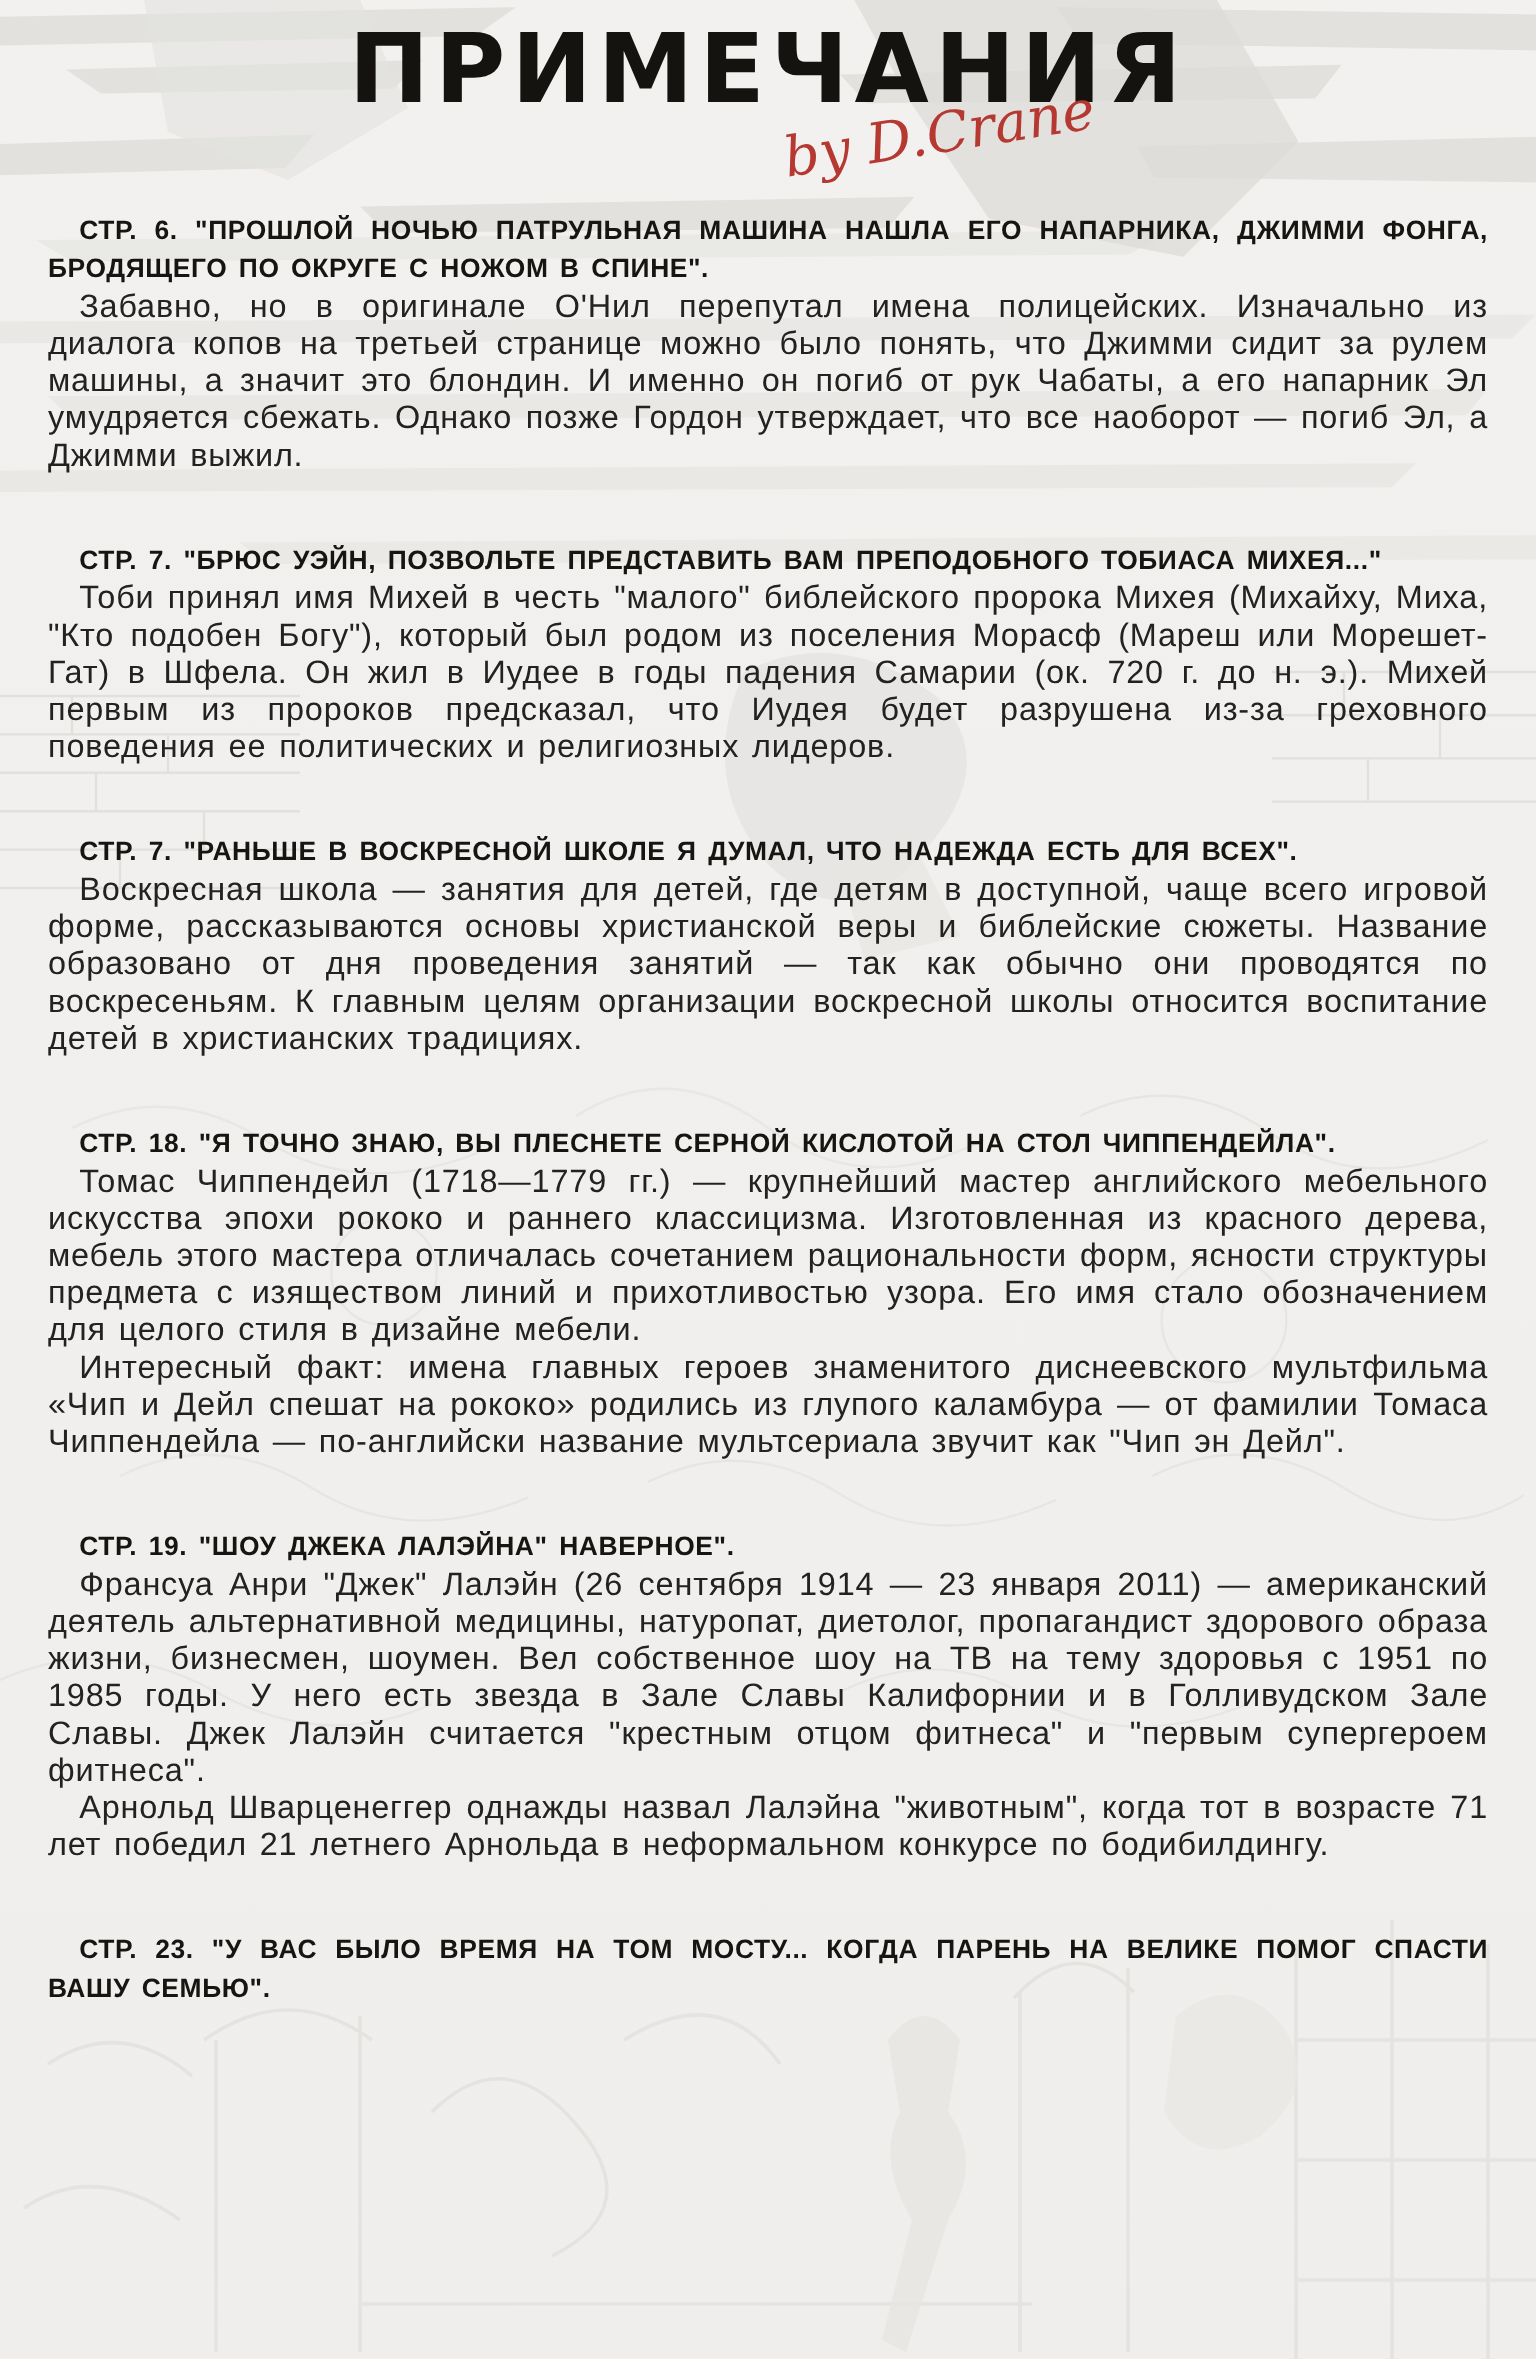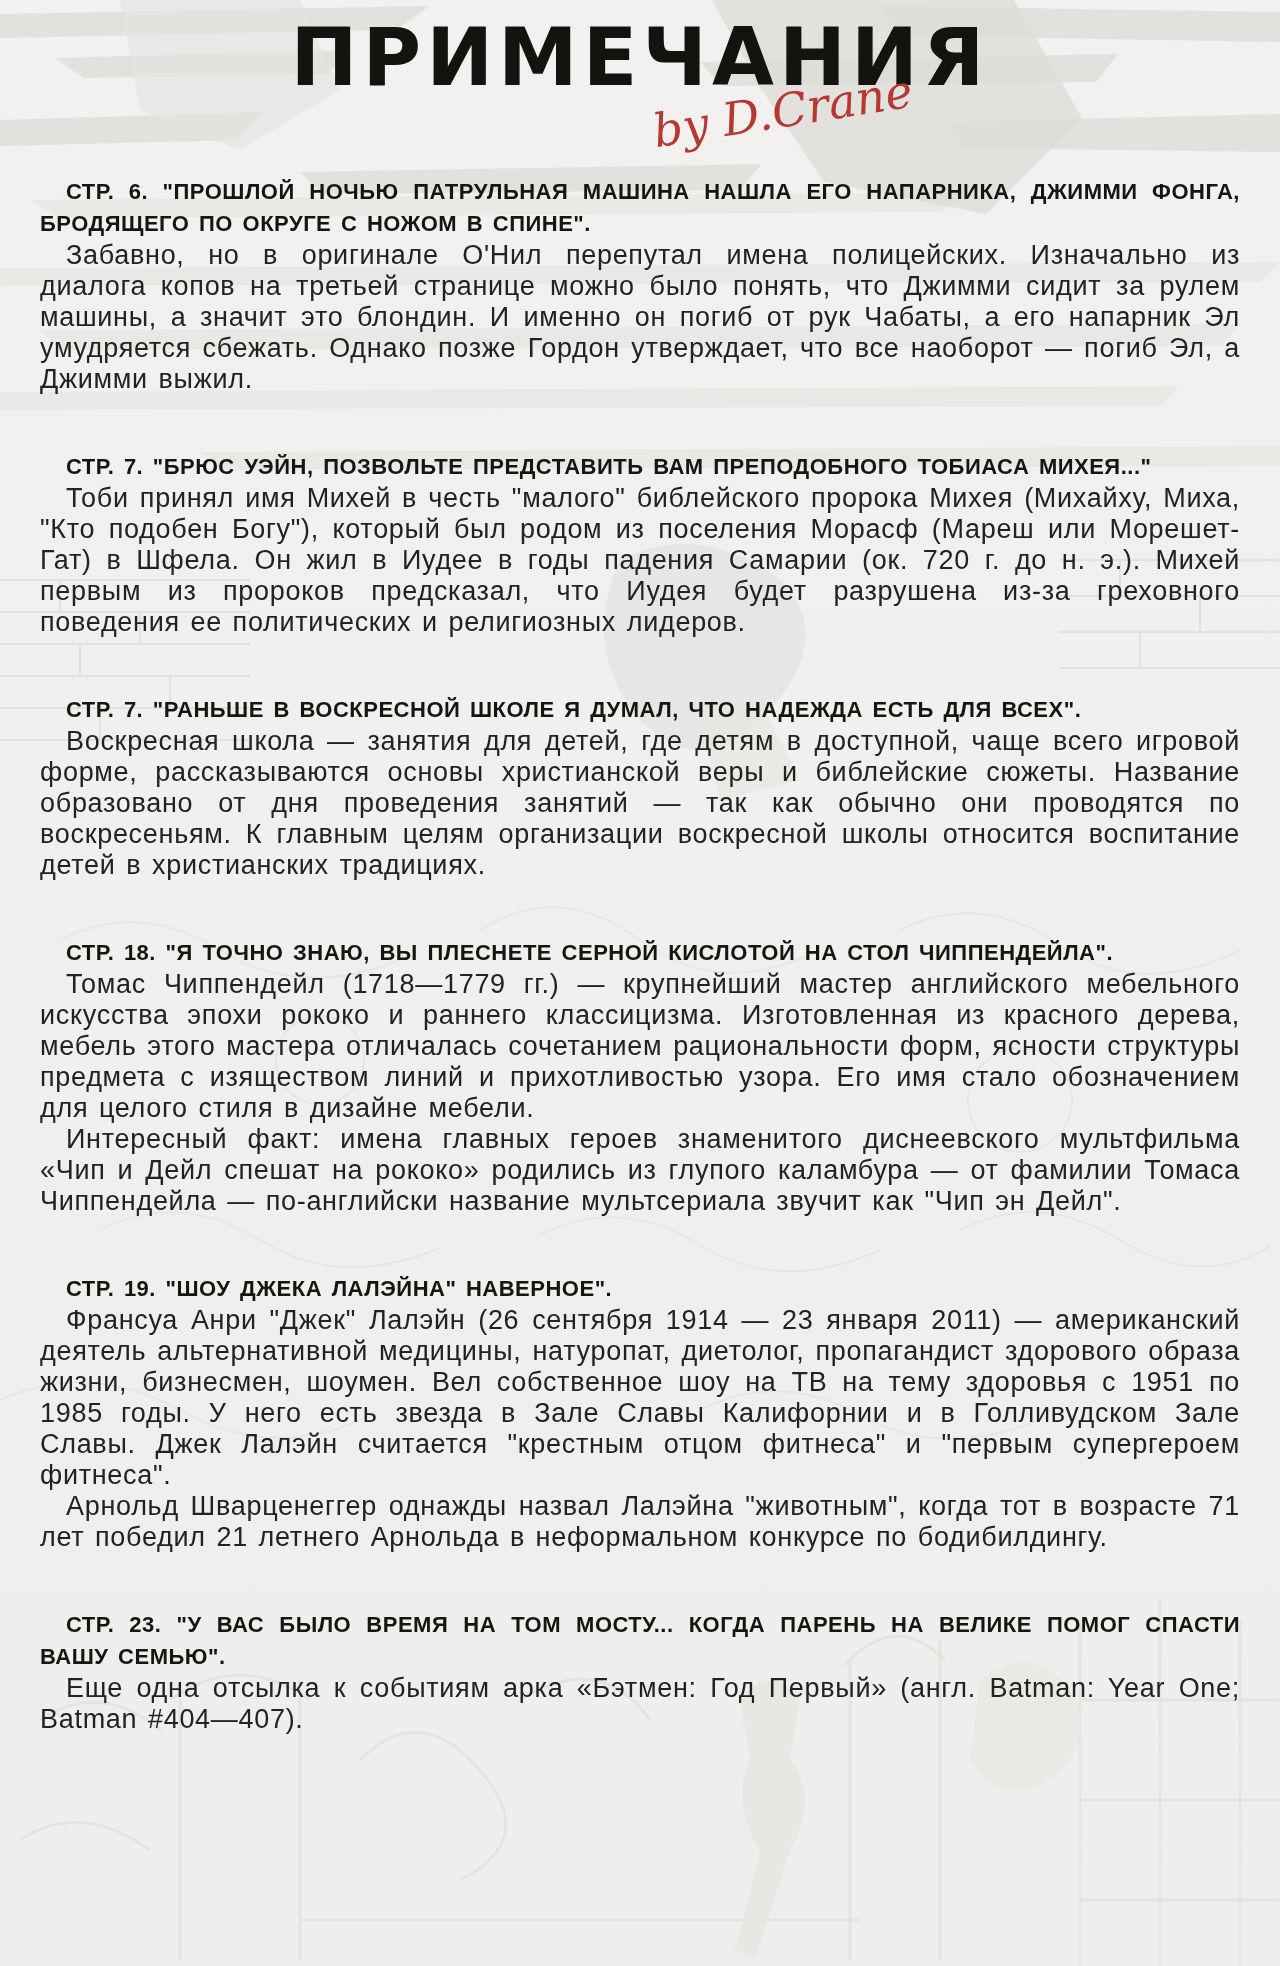--- a/index.html
+++ b/index.html
@@ -167,17 +167,16 @@
     </section>
 
     <section class="note">
       <h2 class="note-heading">СТР. 19. "ШОУ ДЖЕКА ЛАЛЭЙНА" НАВЕРНОЕ".</h2>
       <p class="note-para">Франсуа Анри "Джек" Лалэйн (26 сентября 1914 — 23 января 2011) — американский деятель альтернативной медицины, натуропат, диетолог, пропагандист здорового образа жизни, бизнесмен, шоумен. Вел собственное шоу на ТВ на тему здоровья с 1951 по 1985 годы. У него есть звезда в Зале Славы Калифорнии и в Голливудском Зале Славы. Джек Лалэйн считается "крестным отцом фитнеса" и "первым супергероем фитнеса".</p>
       <p class="note-para">Арнольд Шварценеггер однажды назвал Лалэйна "животным", когда тот в возрасте 71 лет победил 21 летнего Арнольда в неформальном конкурсе по бодибилдингу.</p>
     </section>
 
     <section class="note">
       <h2 class="note-heading">СТР. 23. "У ВАС БЫЛО ВРЕМЯ НА ТОМ МОСТУ... КОГДА ПАРЕНЬ НА ВЕЛИКЕ ПОМОГ СПАСТИ ВАШУ СЕМЬЮ".</h2>
-      <p class="note-para">Еще одна отсылка к событиям арка «Бэтмен: Год Первый» (англ. Batman: Year One; Batman #404—407).</p>
     </section>
 
   </main>
 </div>
 
 </body></html>

